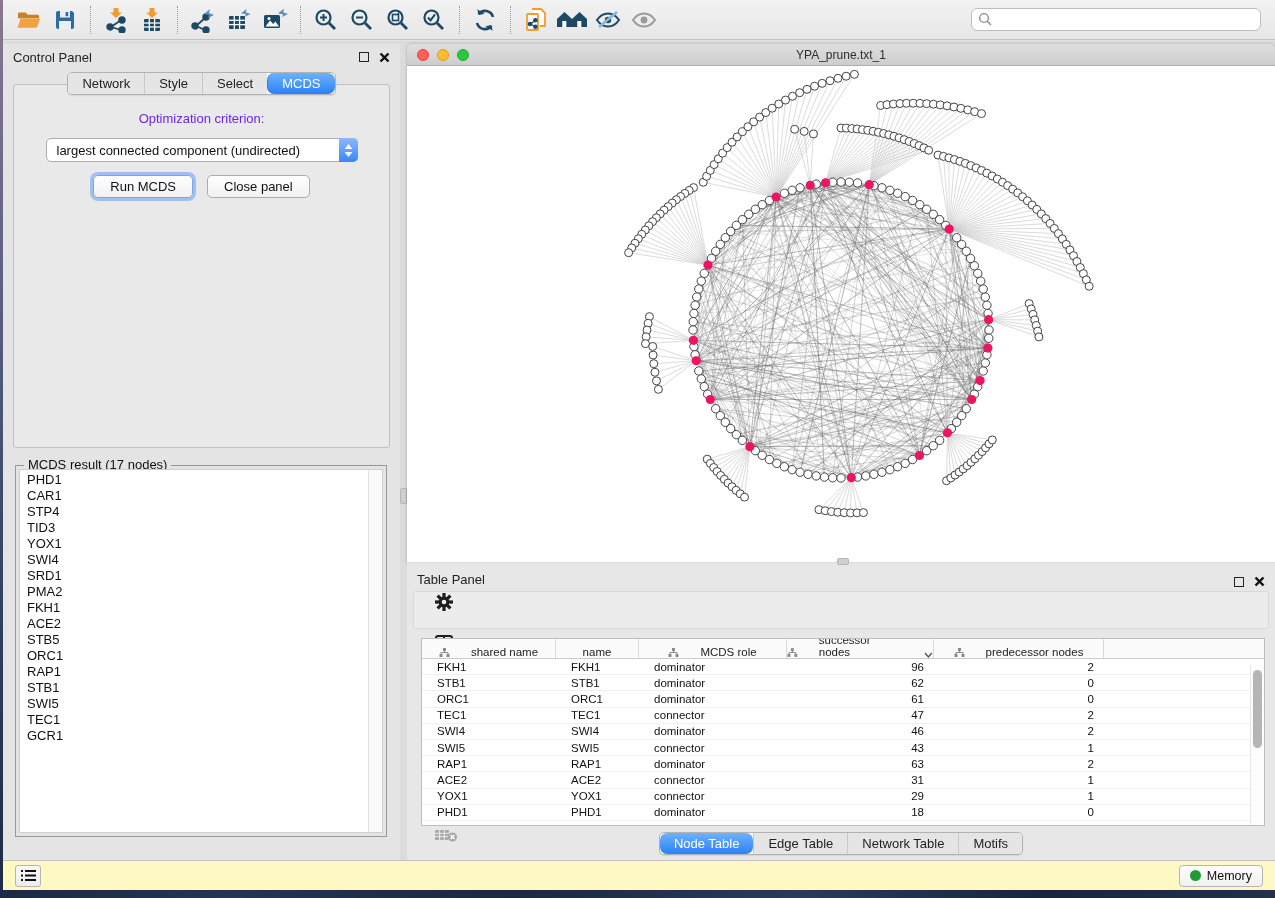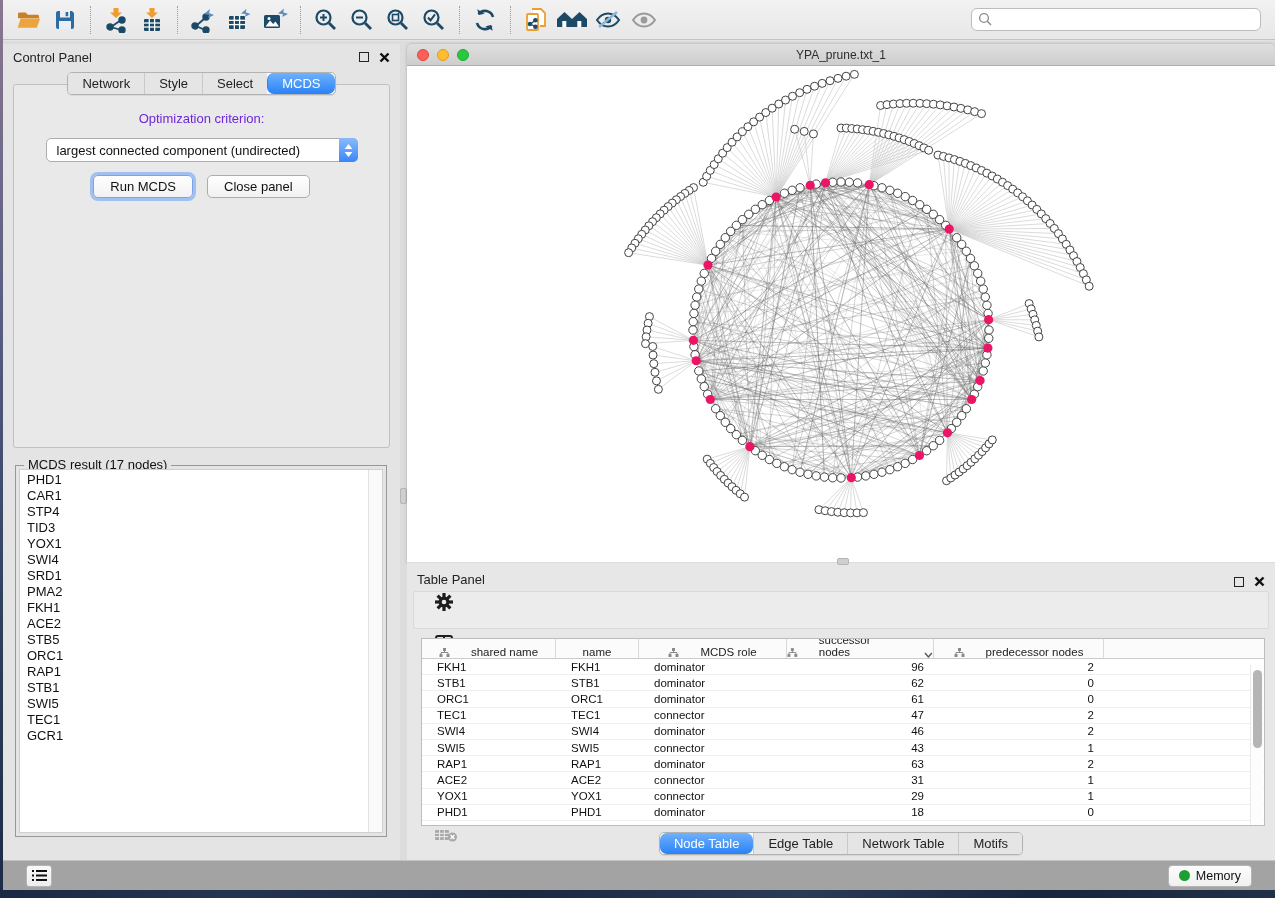--- a/index.html
+++ b/index.html
@@ -111,22 +111,22 @@
     display:flex; align-items:center; }
   .td.num { justify-content:flex-end; padding-left:0; padding-right:10px; }
   .table-vscroll { position:absolute; right:1px; top:26px; width:13px; height:160px; background:#fdfdfd;
     border-left:1px solid #e8e8e8; }
   .table-vscroll .thumb { position:absolute; left:2px; top:5px; width:9px; height:78px;
     background:#b5b5b5; border-radius:5px; }
 
   .tp-tabs-row { position:absolute; left:0; right:0; top:269px; display:flex; justify-content:center; }
 
   
-  .statusbar { position:absolute; left:0; bottom:0; width:100%; height:30px; background:#a3a3a3;
-    border-top:1px solid #c2c2c2; display:flex; align-items:center; padding:0 23px; }
+  .statusbar { position:absolute; left:0; bottom:0; width:100%; height:30px; background:#fef9c3;
+    border-top:1px solid #c2c2c2; display:flex; align-items:center; padding:0 12px; }
   .menu-btn { width:26px; height:22px; background:linear-gradient(#fafafa,#ededed); border:1px solid #b5b5b5;
     border-radius:3px; display:flex; align-items:center; justify-content:center; cursor:default; }
   .memory-btn { margin-left:auto; height:22px; display:flex; align-items:center; gap:6px;
     background:linear-gradient(#fdfdfd,#f0f0f0); border:1px solid #b5b5b5; border-radius:4px;
     padding:0 10px; font-size:12.5px; color:#111; cursor:default; }
   .mem-dot { width:11px; height:11px; border-radius:50%; }
 </style>
 </head>
 <body>
 

